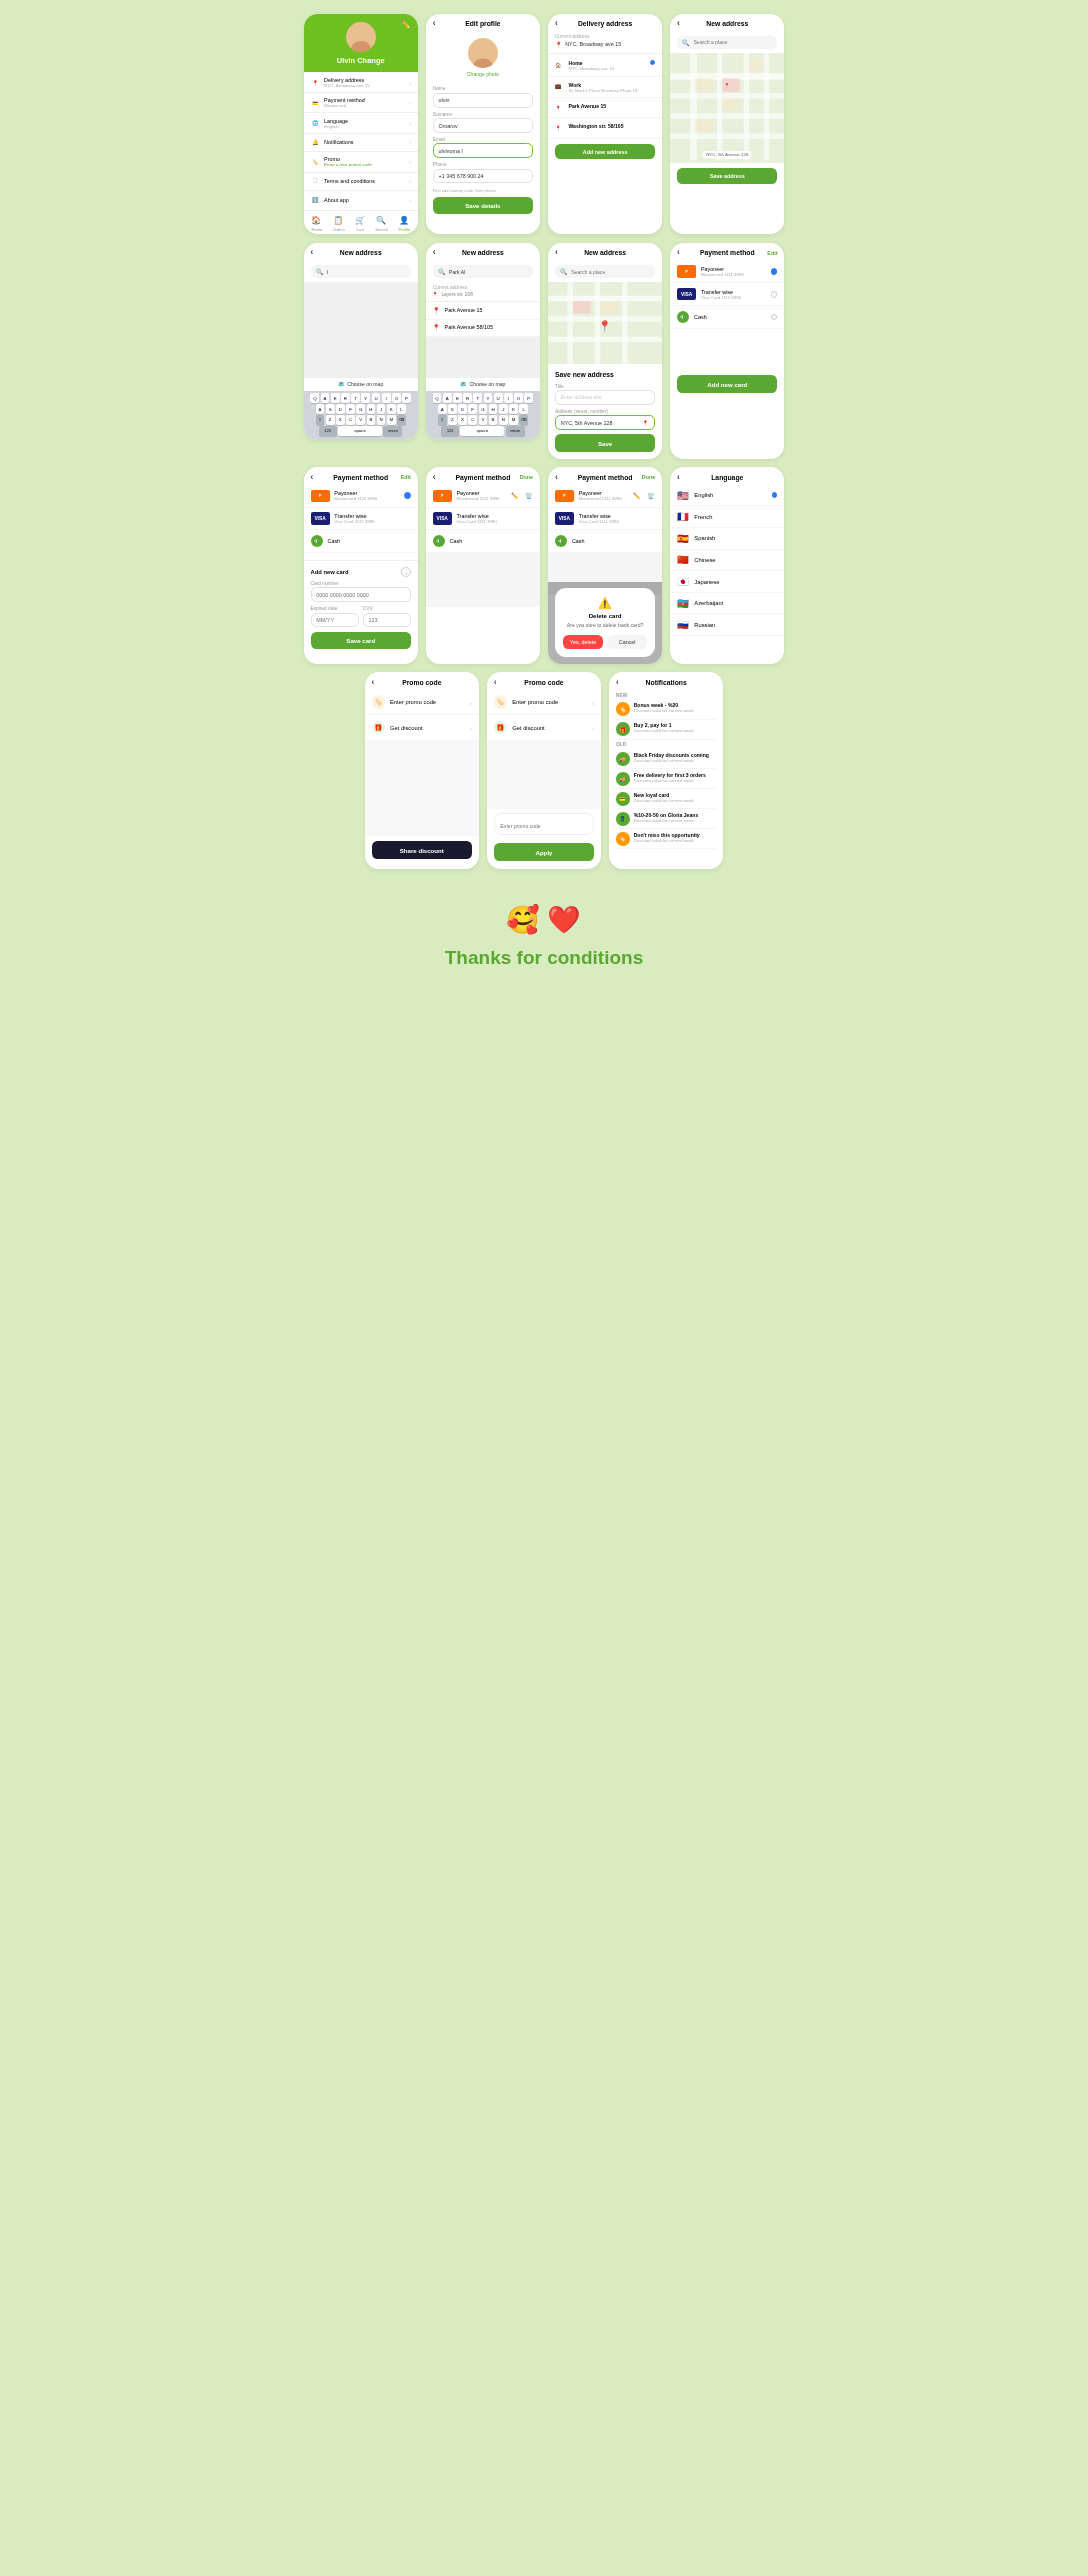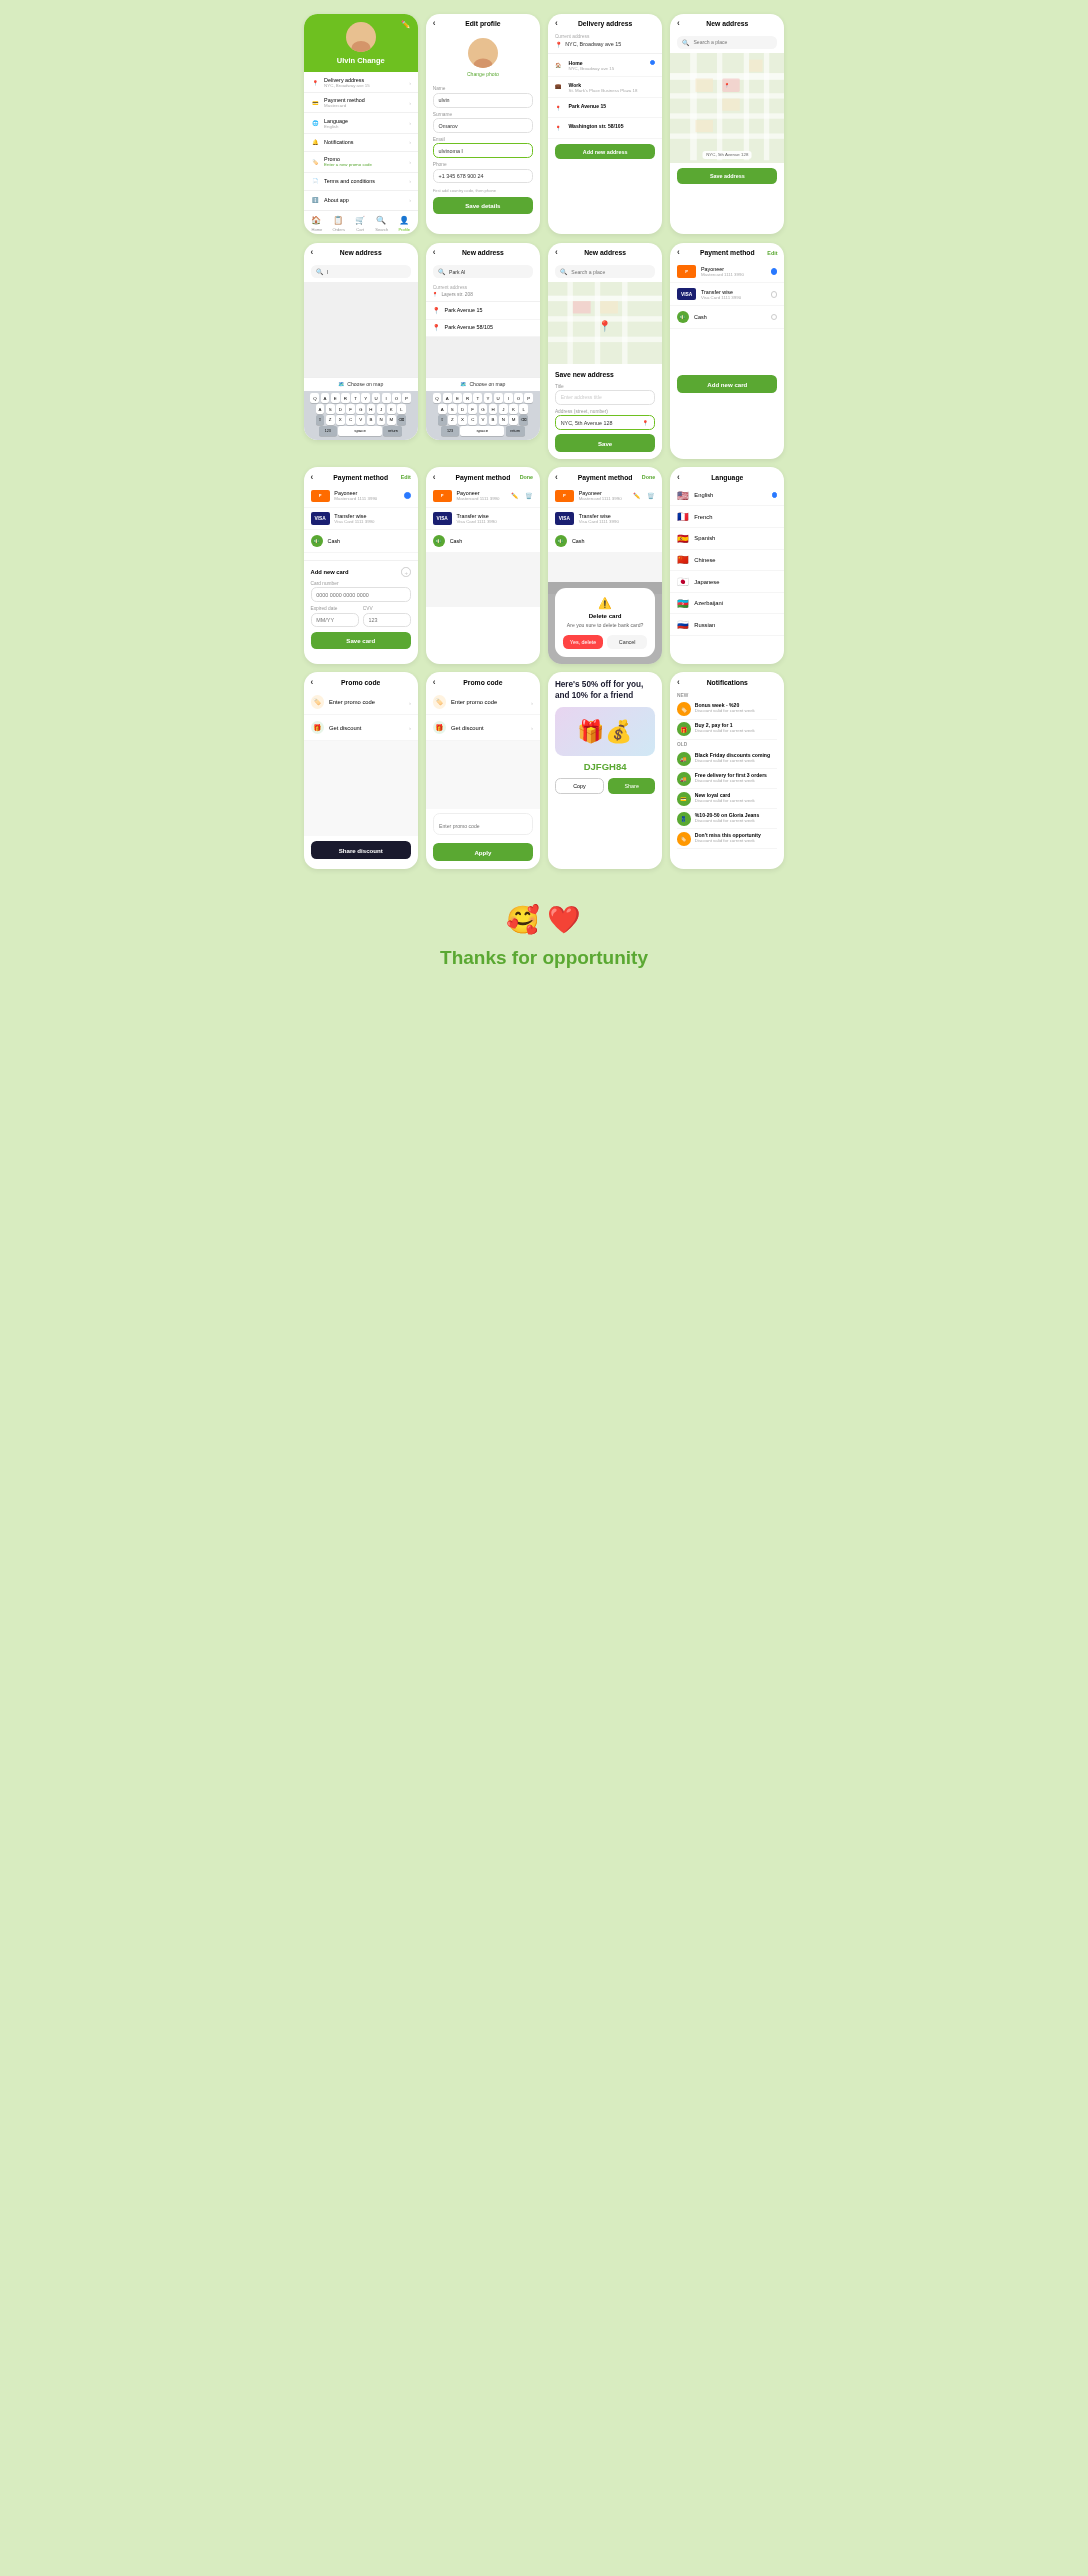--- a/index.html
+++ b/index.html
@@ -990,31 +990,20 @@
     <div style="flex:1;background:#f8f8f8;min-height:68px;"></div>
 
     <div style="margin:4.1px 6.8px;background:white;border-radius:6.8px;padding:4.1px 5.4px;border:0.7px solid #eee;">
       <input type="text" placeholder="Enter promo code" style="border: none; outline: none; font-size: 5.1px; width: 100%; color: rgb(153, 153, 153);">
     </div>
     <div style="padding:4.1px 6.8px;">
       <button class="green-btn">Apply</button>
     </div>
   </div>
 
-  <div class="phone-card">
-    <div style="padding:8.2px 6.8px 4.1px;">
-      <div style="font-size:8.2px;font-weight:800;color:#1a1a2e;line-height:1.3;margin-bottom:5.4px;">Here's 50% off for you, and 10% for a friend</div>
-      <div style="background:linear-gradient(135deg,#e8d5f0,#d0e8f5);border-radius:8.2px;height:49px;display:flex;align-items:center;justify-content:center;margin-bottom:5.4px;font-size:22px;">🎁💰</div>
-      <div style="text-align:center;color:#5aa832;font-size:9.5px;font-weight:900;margin-bottom:5.4px;">DJFGH84</div>
-      <div style="display:flex;gap:4.1px;">
-        <button style="flex:1;border:0.7px solid #ccc;border-radius:5.4px;background:white;padding:4.1px;font-size:5.4px;cursor:pointer;">Copy</button>
-        <button style="flex:1;background:#5aa832;color:white;border:none;border-radius:5.4px;padding:4.1px;font-size:5.4px;cursor:pointer;">Share</button>
-      </div>
-    </div>
-  </div>
 
   <div class="phone-card">
     <div class="card-header">
       <span class="back-arrow">‹</span>
       <span>Notifications</span>
     </div>
     <div style="padding:0 6.8px;">
       <div style="font-size:4.8px;color:#999;font-weight:600;margin:2.7px 0 2px;text-transform:uppercase;">New</div>
 
       <div class="notif-item">
@@ -1067,15 +1056,15 @@
           <div class="notif-text">Don't miss this opportunity</div>
           <div class="notif-sub">Discount valid for current week</div>
         </div>
       </div>
     </div>
   </div>
 </div>
 
 <div class="thank-you">
   <div class="thank-you-emoji">🥰 ❤️</div>
-  <div class="thank-you-text">Thanks for opportunity</div>
+  <div class="thank-you-text">Thanks for conditions</div>
 </div>
 
 
 </body></html>

